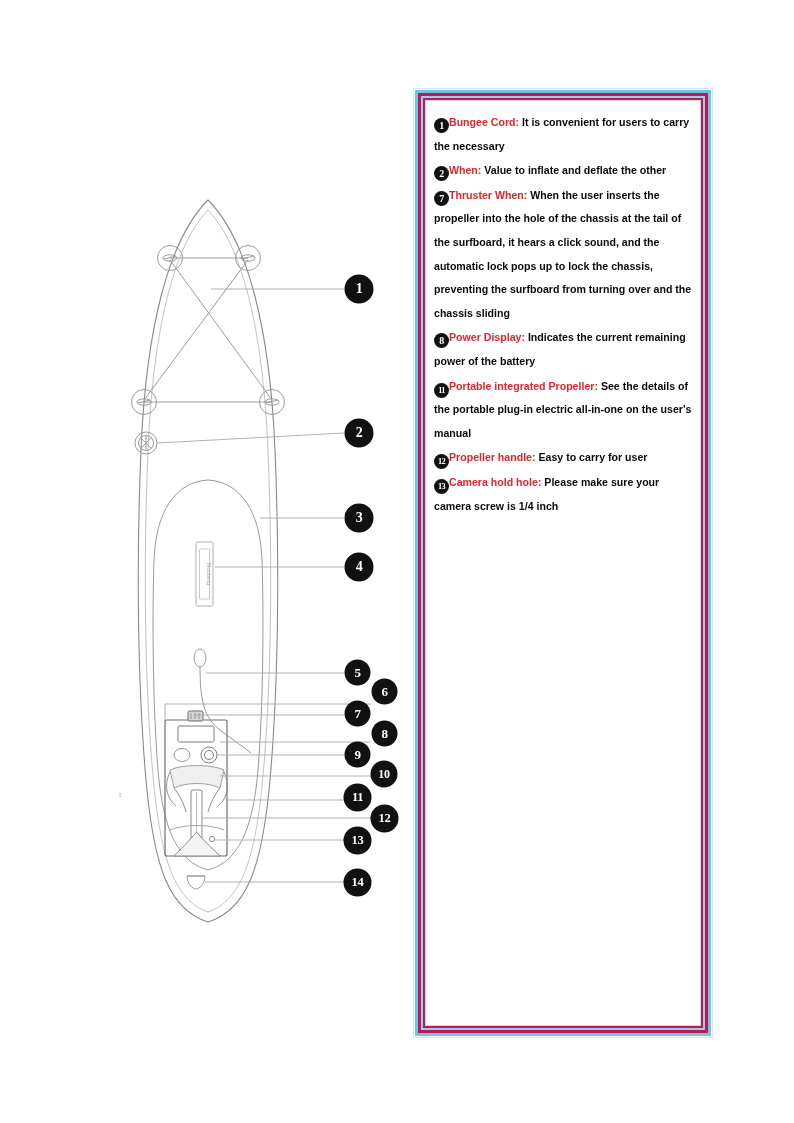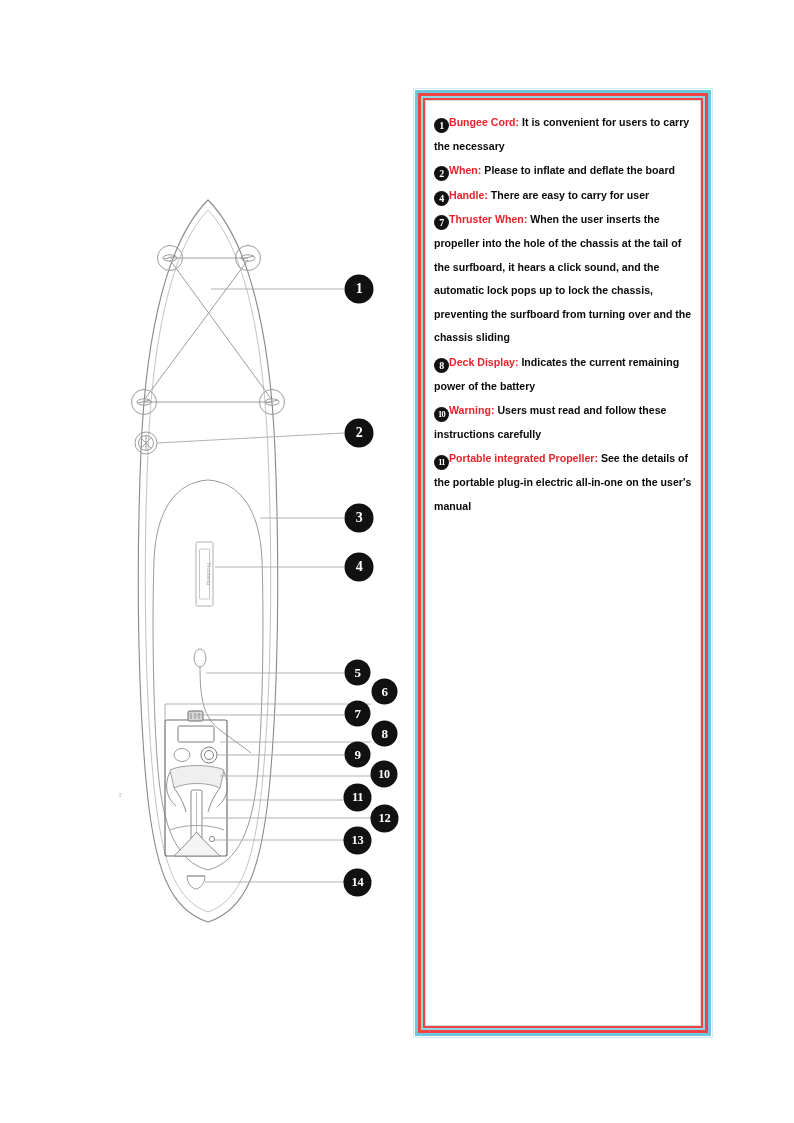--- a/index.html
+++ b/index.html
@@ -52,21 +52,21 @@
     font-weight: bold;
     letter-spacing: -0.3px;
     box-shadow: 0 0 0 0.5px #111;
   }
 
   
   #legend-frame {
     position: absolute;
     left: 415px; top: 90px;
     width: 296px; height: 946px;
-    background: #ef4444;
+    background: #be185d;
     border: 3px solid #6fc6dd;
     outline: 1px solid #cfeaf2;
     outline-offset: 1px;
     padding: 3px;
   }
   #legend-frame-inner {
     width: 100%; height: 100%;
     border: 2px solid #8fd5e8;
     padding: 2px;
   }
@@ -307,48 +307,48 @@
   <div id="legend-frame">
     <div id="legend-frame-inner">
       <div id="legend-inner2">
         <ul class="legend-list">
 
           <li class="legend-item">
             <span class="num-badge">1</span><span class="term">Bungee Cord:</span><span class="desc"> It is convenient for users to carry the necessary</span>
           </li>
 
           <li class="legend-item">
-            <span class="num-badge">2</span><span class="term">When:</span><span class="desc"> Please to inflate and deflate the board</span>
-          </li>
-
-
-          <li class="legend-item">
-            <span class="num-badge">4</span><span class="term">Handle:</span><span class="desc"> There are easy to carry for user</span>
-          </li>
+            <span class="num-badge">2</span><span class="term">When:</span><span class="desc"> Value to inflate and deflate the other</span>
+          </li>
+
+
 
 
 
           <li class="legend-item">
             <span class="num-badge">7</span><span class="term">Thruster When:</span><span class="desc"> When the user inserts the propeller into the hole of the chassis at the tail of the surfboard, it hears a click sound, and the automatic lock pops up to lock the chassis, preventing the surfboard from turning over and the chassis sliding</span>
           </li>
 
           <li class="legend-item">
-            <span class="num-badge">8</span><span class="term">Deck Display:</span><span class="desc"> Indicates the current remaining power of the battery</span>
-          </li>
-
-
-          <li class="legend-item">
-            <span class="num-badge two-digit">10</span><span class="term">Warning:</span><span class="desc"> Users must read and follow these instructions carefully</span>
-          </li>
+            <span class="num-badge">8</span><span class="term">Power Display:</span><span class="desc"> Indicates the current remaining power of the battery</span>
+          </li>
+
+
 
           <li class="legend-item">
             <span class="num-badge two-digit">11</span><span class="term">Portable integrated Propeller:</span><span class="desc"> See the details of the portable plug-in electric all-in-one on the user's manual</span>
           </li>
 
-
+          <li class="legend-item">
+            <span class="num-badge two-digit">12</span><span class="term">Propeller handle:</span><span class="desc"> Easy to carry for user</span>
+          </li>
+
+          <li class="legend-item">
+            <span class="num-badge two-digit">13</span><span class="term">Camera hold hole:</span><span class="desc"> Please make sure your camera screw is 1/4 inch</span>
+          </li>
 
 
         </ul>
       </div>
     </div>
   </div>
 
 </div>
 
 </body></html>

